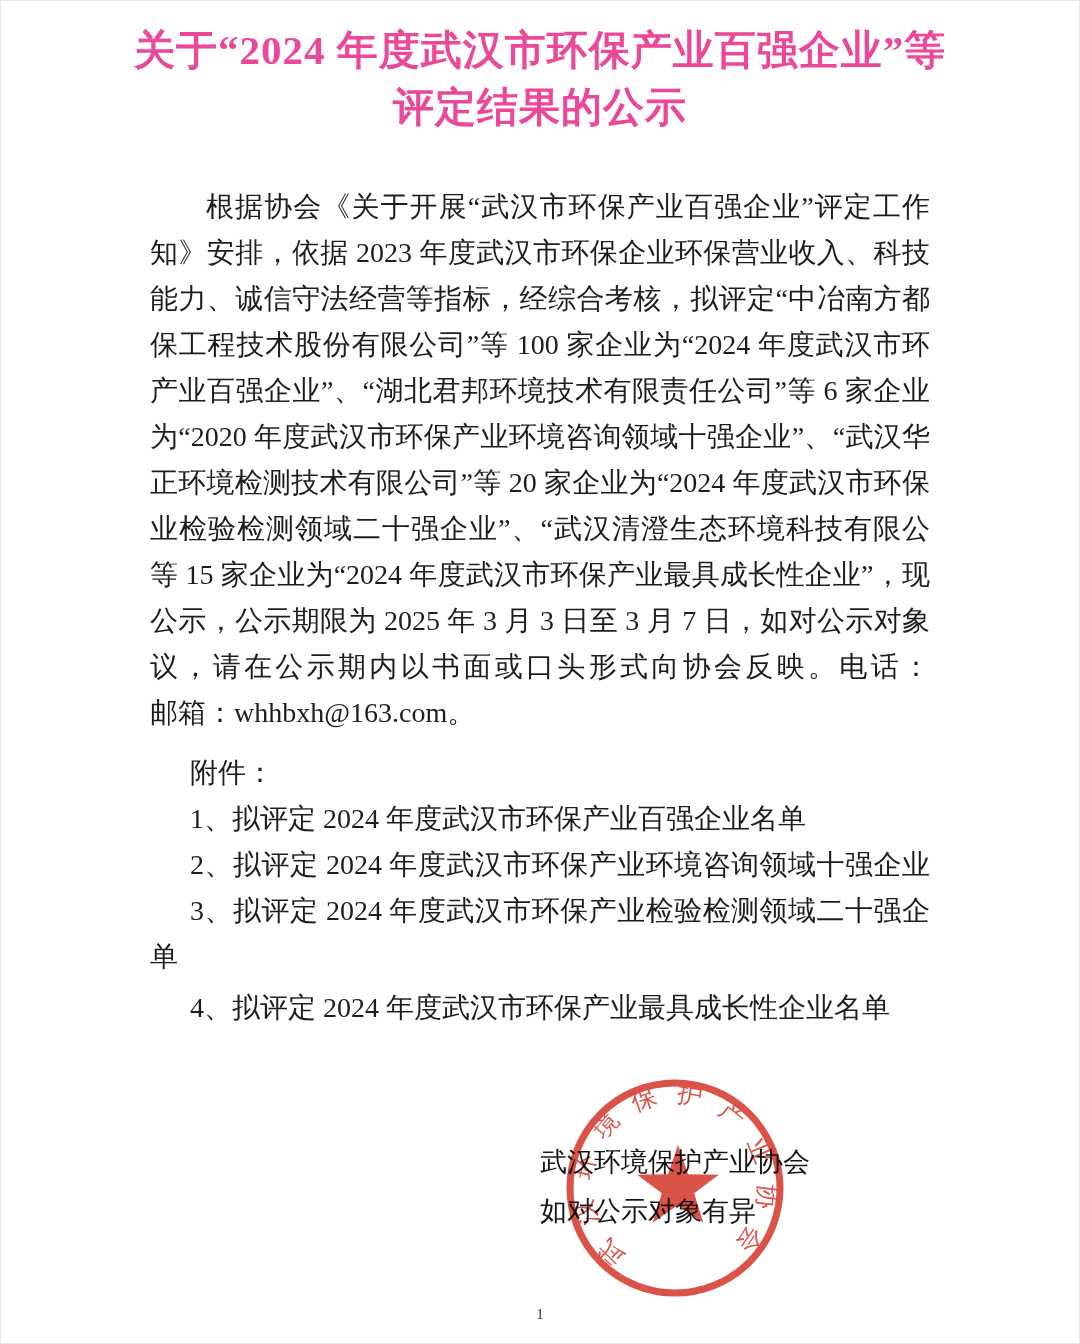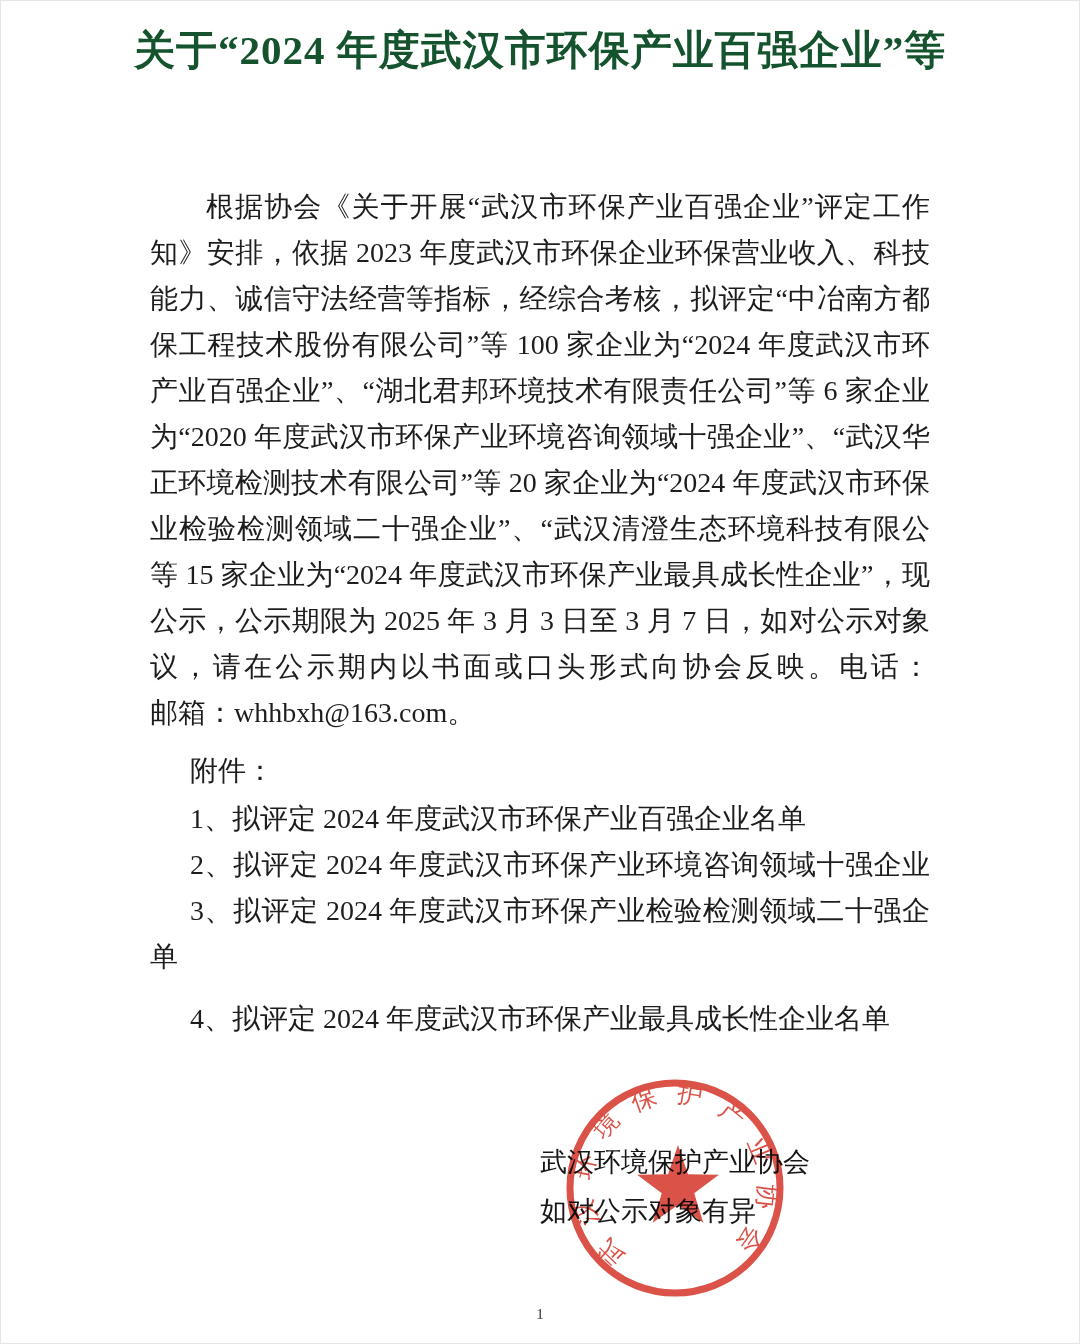--- a/index.html
+++ b/index.html
@@ -3,54 +3,55 @@
 <meta charset="utf-8">
 <style>
   html,body { margin:0; padding:0; background:#ffffff; }
   .page {
     position:relative; width:1080px; height:1344px; background:#ffffff;
     font-family:"Liberation Serif","DejaVu Serif",serif; color:#1d1d1d;
     box-shadow: inset 0 0 0 1px #e6e6e6; overflow:hidden;
   }
   .doc-title {
     position:absolute; top:22px; left:0; width:100%;
-    text-align:center; font-weight:700; font-size:41px; line-height:57px; color:#14532d;
+    text-align:center; font-weight:700; font-size:41px; line-height:57px; color:#ec4899;
     letter-spacing:1px;
   }
   .content {
     position:absolute; top:184px; left:150px; width:780px;
     font-size:28px; line-height:46px; color:#1d1d1d;
   }
   .line { height:46px; overflow:hidden; }
   .just { text-align:justify; text-align-last:justify; }
   .plain { text-align:center; text-align-last:left; }
   .indent-body { padding-left:56px; }
   .indent-att  { padding-left:40px; }
-  .gap-top-lg  { margin-top:14px;font-family:Liberation Mono, monospace; }
-  .gap-top-sm  { margin-top:16px; }
+  .gap-top-lg  { margin-top:14px; }
+  .gap-top-sm  { margin-top:5px; }
   .signature {
     position:absolute; left:540px; top:1138px;
     font-size:27px; line-height:49px; color:#161616; white-space:nowrap;
   }
   .seal {
     position:absolute; left:535px; top:1046px; width:280px; height:280px;
     mix-blend-mode:multiply; opacity:0.88; pointer-events:none;
   }
   .page-num {
     position:absolute; top:1306px; left:0; width:100%;
     text-align:center; font-size:15px; color:#333;
   }
 </style>
 </head>
 <body>
 
 <div class="page">
 
   <div class="doc-title">
     <div>关于“2024 年度武汉市环保产业百强企业”等</div>
+    <div>评定结果的公示</div>
   </div>
 
   <div class="content">
     <div class="line just indent-body">根据协会《关于开展“武汉市环保产业百强企业”评定工作的通</div>
     <div class="line just">知》安排，依据 2023 年度武汉市环保企业环保营业收入、科技创新</div>
     <div class="line just">能力、诚信守法经营等指标，经综合考核，拟评定“中冶南方都市环</div>
     <div class="line just">保工程技术股份有限公司”等 100 家企业为“2024 年度武汉市环保</div>
     <div class="line just">产业百强企业”、“湖北君邦环境技术有限责任公司”等 6 家企业</div>
     <div class="line just">为“2020 年度武汉市环保产业环境咨询领域十强企业”、“武汉华</div>
     <div class="line just">正环境检测技术有限公司”等 20 家企业为“2024 年度武汉市环保产</div>

